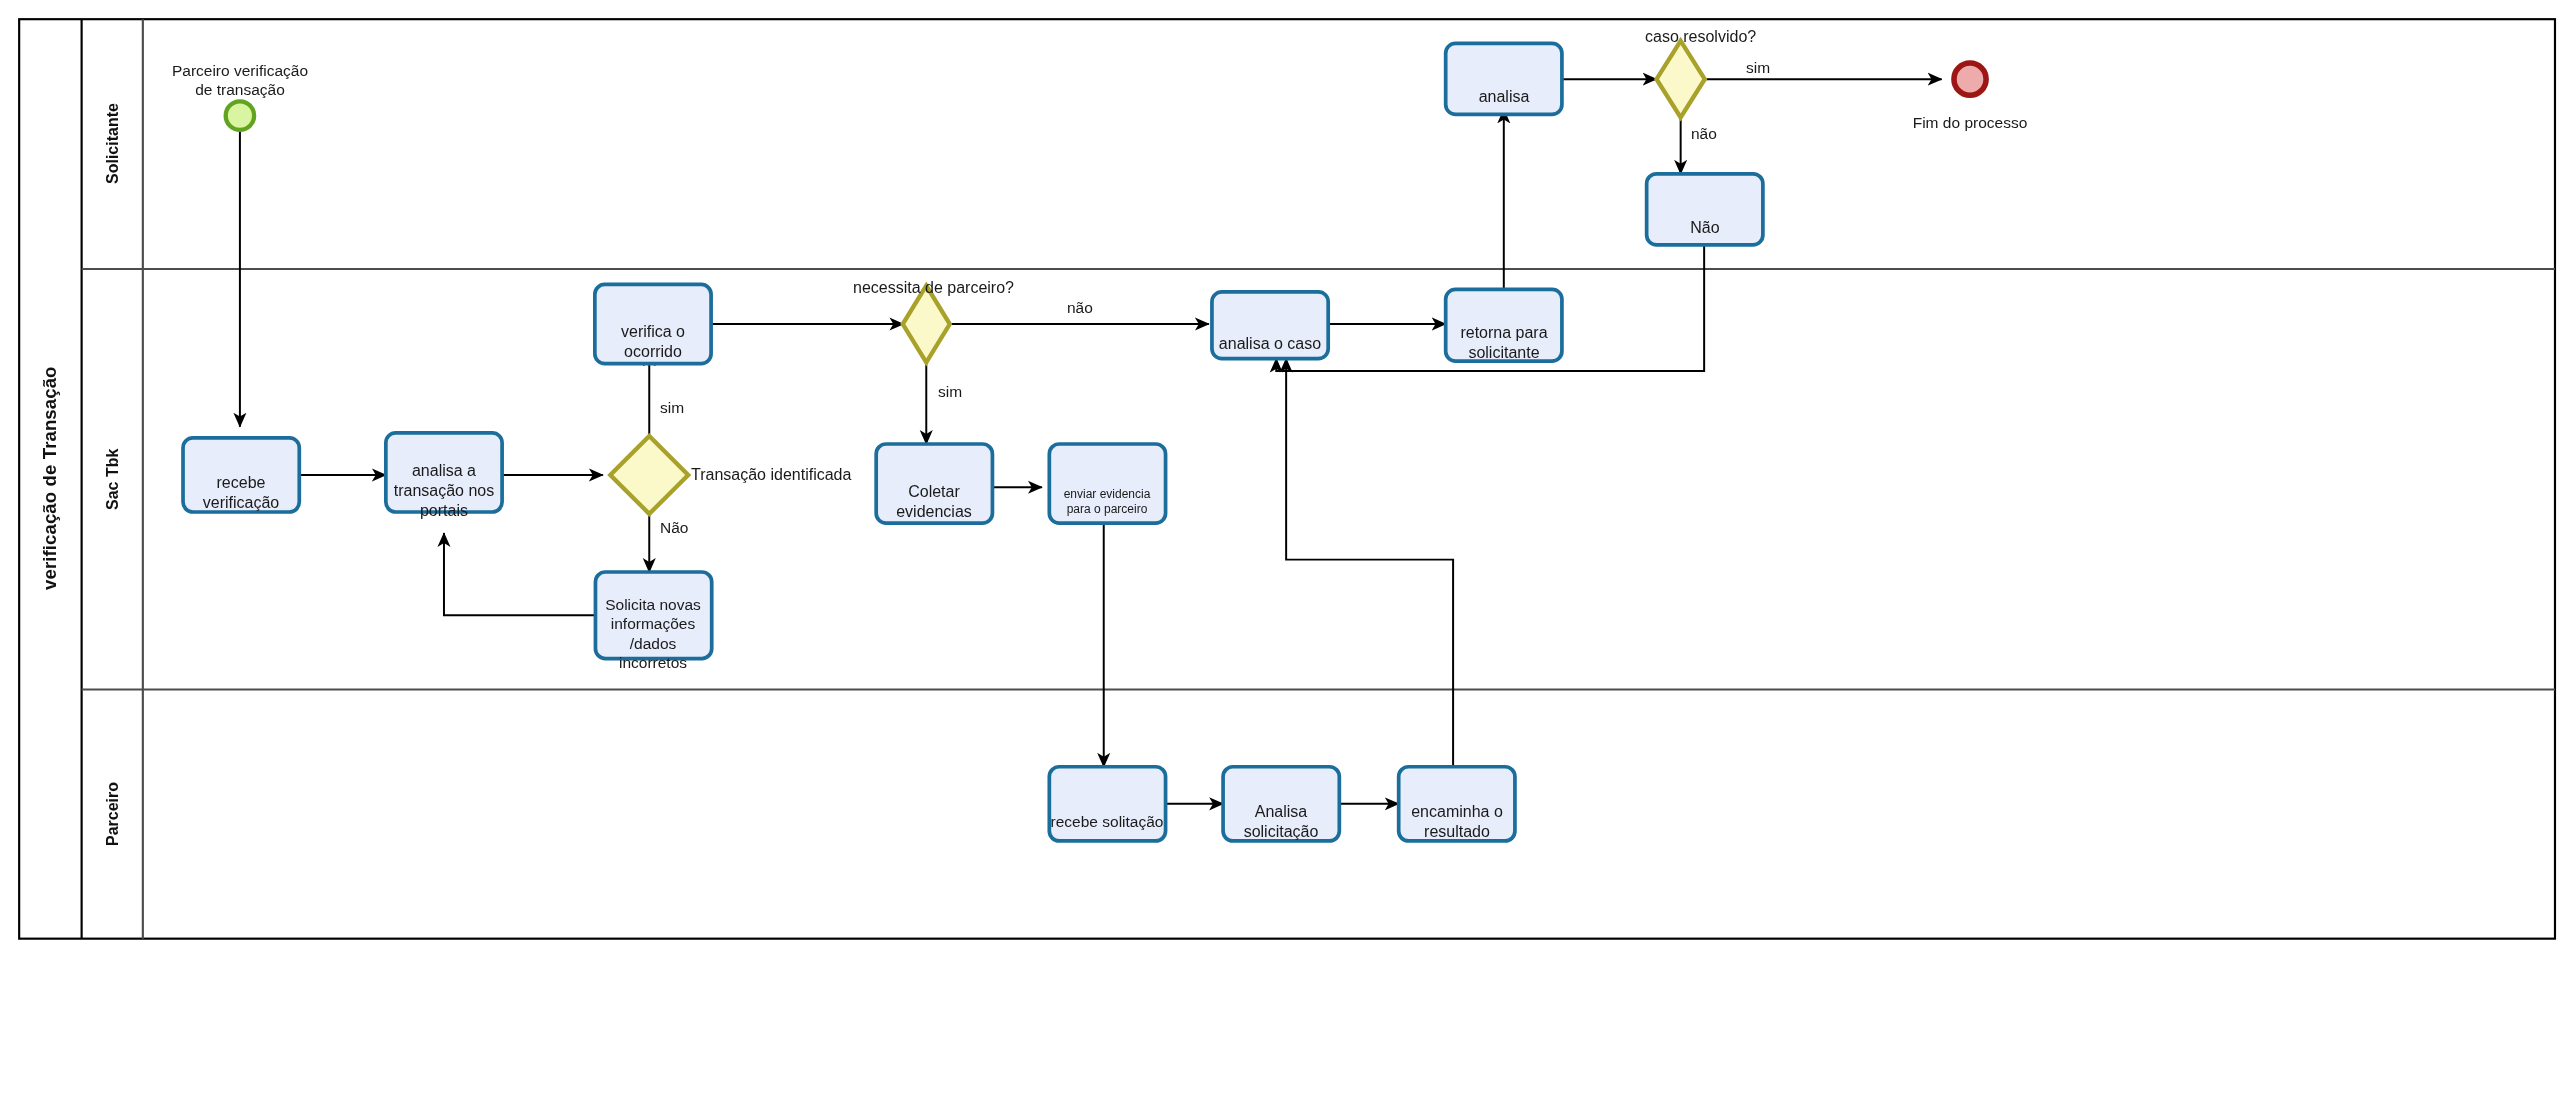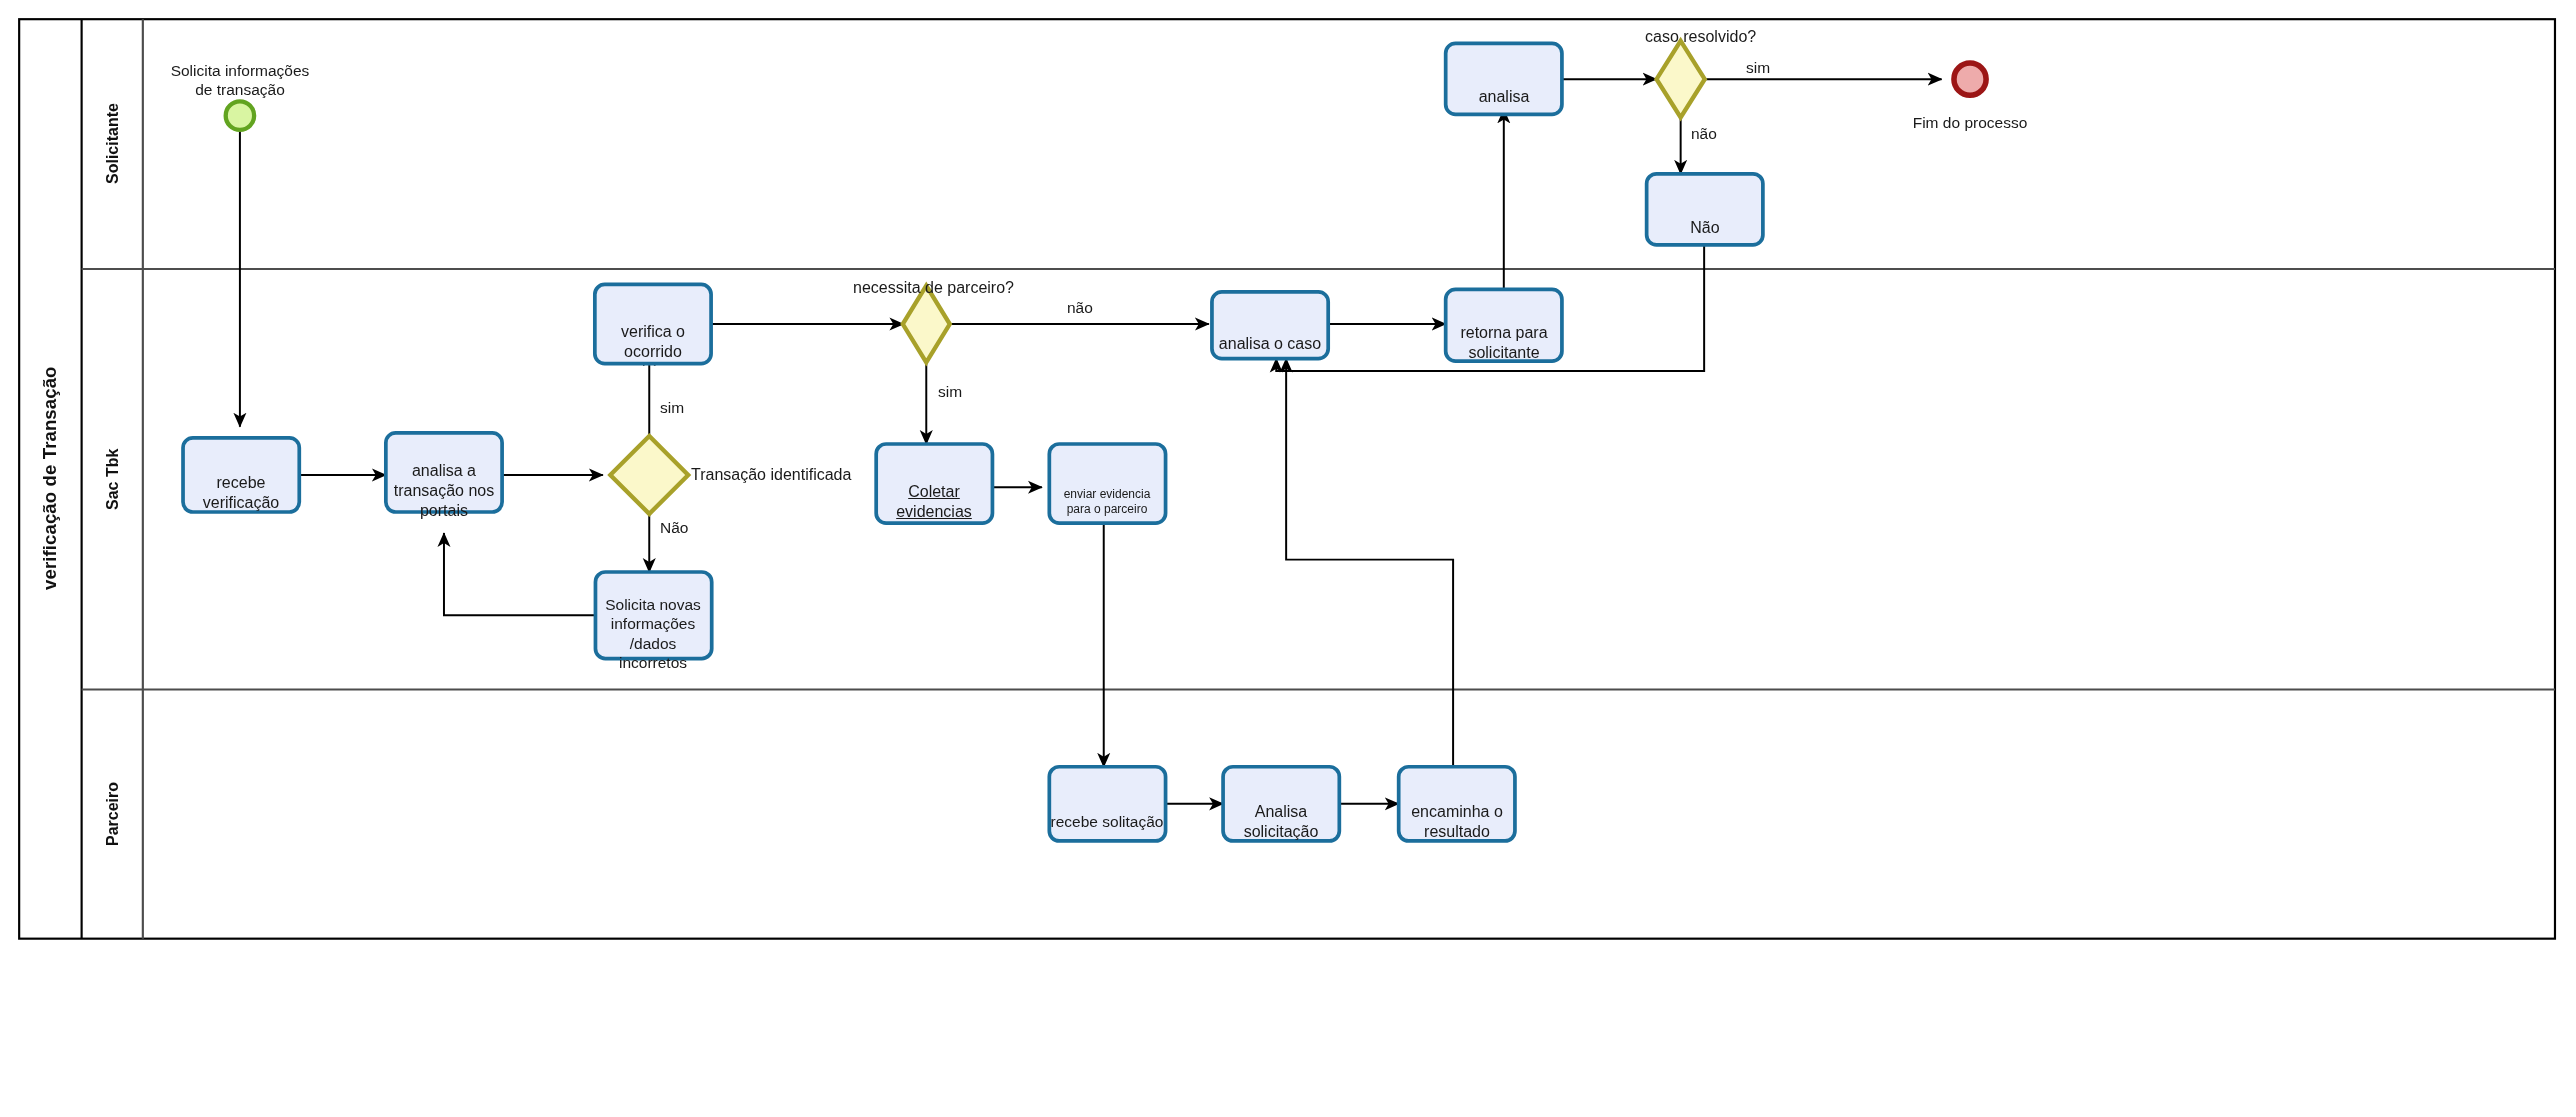--- a/index.html
+++ b/index.html
@@ -152,42 +152,42 @@
 verificação</div>
   <div class="task-text" style="left:386px;top:433px;width:116px;height:79px;">analisa a
 transação nos
 portais</div>
   <div class="task-text" style="left:595px;top:284px;width:116px;height:79px;">verifica o
 ocorrido</div>
   <div class="task-text" style="left:595px;top:572px;width:116px;height:87px;font-size:15.5px;">Solicita novas
 informações
 /dados
 incorretos</div>
-  <div class="task-text" style="left:876px;top:444px;width:116px;height:79px;text-decoration:underline;">Coletar
+  <div class="task-text" style="left:876px;top:444px;width:116px;height:79px;">Coletar
 evidencias</div>
   <div class="task-text" style="left:1049px;top:444px;width:116px;height:79px;font-size:12px;">enviar evidencia
 para o parceiro</div>
   <div class="task-text" style="left:1212px;top:292px;width:116px;height:67px;">analisa o caso</div>
   <div class="task-text" style="left:1446px;top:289px;width:116px;height:72px;">retorna para
 solicitante</div>
 
   <div class="task-text" style="left:1446px;top:43px;width:116px;height:71px;">analisa</div>
   <div class="task-text" style="left:1647px;top:174px;width:116px;height:71px;">Não</div>
 
   <div class="task-text" style="left:1049px;top:767px;width:116px;height:74px;font-size:15.5px;">recebe solitação</div>
   <div class="task-text" style="left:1223px;top:767px;width:116px;height:74px;">Analisa
 solicitação</div>
   <div class="task-text" style="left:1399px;top:767px;width:116px;height:74px;">encaminha o
 resultado</div>
 
   <div class="gw-lbl" style="left:691px;top:466px;text-align:center;">Transação identificada</div>
   <div class="gw-lbl" style="left:853px;top:279px;">necessita de parceiro?</div>
   <div class="gw-lbl" style="left:1645px;top:28px;">caso resolvido?</div>
 
-  <div class="ev-lbl" style="left:166px;top:62px;width:148px;">Solicita informações
+  <div class="ev-lbl" style="left:166px;top:62px;width:148px;">Parceiro verificação
 de transação</div>
   <div class="ev-lbl" style="left:1896px;top:114px;width:148px;">Fim do processo</div>
 
   <div class="flow-lbl" style="left:660px;top:399px;">sim</div>
   <div class="flow-lbl" style="left:660px;top:519px;">Não</div>
   <div class="flow-lbl" style="left:1067px;top:299px;">não</div>
   <div class="flow-lbl" style="left:938px;top:383px;">sim</div>
   <div class="flow-lbl" style="left:1746px;top:59px;">sim</div>
   <div class="flow-lbl" style="left:1691px;top:125px;">não</div>
 

